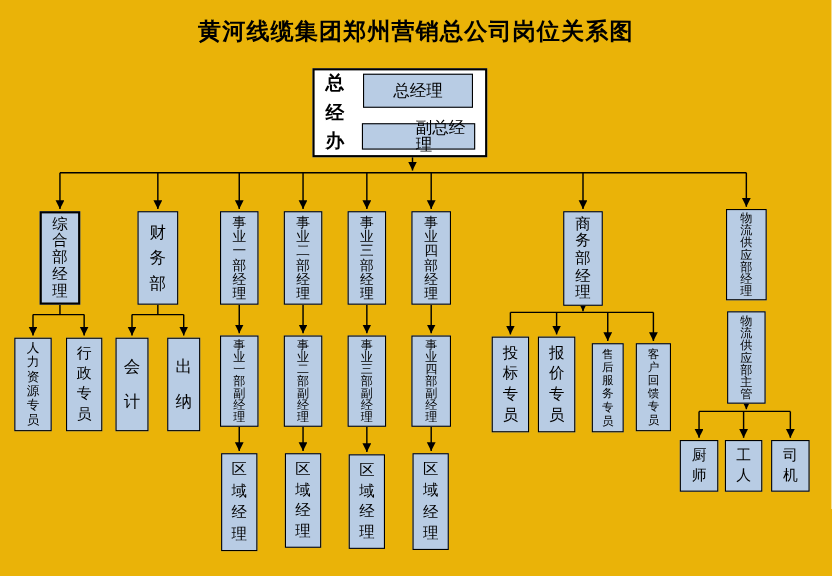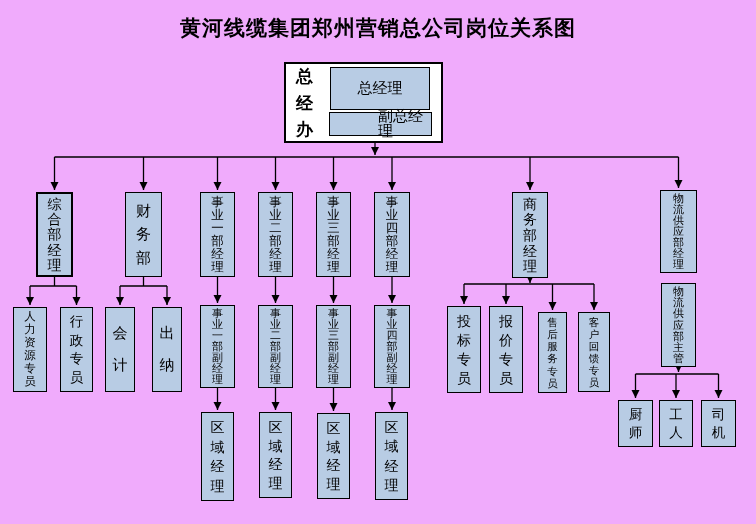--- a/index.html
+++ b/index.html
@@ -1,17 +1,17 @@
 <!DOCTYPE html>
 <html><head>
 <meta charset="utf-8">
 <style>
   html,body{margin:0;padding:0;background:#ffffff;}
   .canvas{
-    position:relative;width:756px;height:524px;background:#f0abfc;
+    position:relative;width:756px;height:524px;background:#eab308;
     font-family:"DejaVu Sans",sans-serif;color:#000;overflow:hidden;
   }
   .title{
     position:absolute;left:0;top:14px;width:756px;text-align:center;
     font-size:21px;font-weight:bold;letter-spacing:1px;
   }
   .wires{position:absolute;left:0;top:0;width:756px;height:524px;}
   .node{
     position:absolute;background:#B8CCE4;border:1.5px solid #000;
     box-sizing:border-box;line-height:1;
@@ -95,21 +95,21 @@
       <line x1="718.5" y1="374" x2="718.5" y2="398" marker-end="url(#arw)"></line>
     </g>
   </svg>
 
   <div class="office-frame" style="left:284px;top:62px;width:159px;height:81px;"></div>
   <div class="office-label" style="left:296px;top:68px;height:70px;">
       <span>总</span>
       <span>经</span>
       <span>办</span>
     </div>
-  <div class="node hbox f15" style="left:330px;top:67px;width:100px;height:43px;">总经理</div>
+  <div class="node hbox f15" style="left:330px;top:67px;width:100px;height:31px;">总经理</div>
   <div class="node hbox f15" style="left:329px;top:112px;width:103px;height:24px;padding-left:48px;">副总经理</div>
 
   <div class="node vbox f14 thick" style="left:36px;top:192px;width:37px;height:85px;">
       <span>综</span>
       <span>合</span>
       <span>部</span>
       <span>经</span>
       <span>理</span>
     </div>
   <div class="node vbox f15" style="left:125px;top:192px;width:37px;height:85px;">

